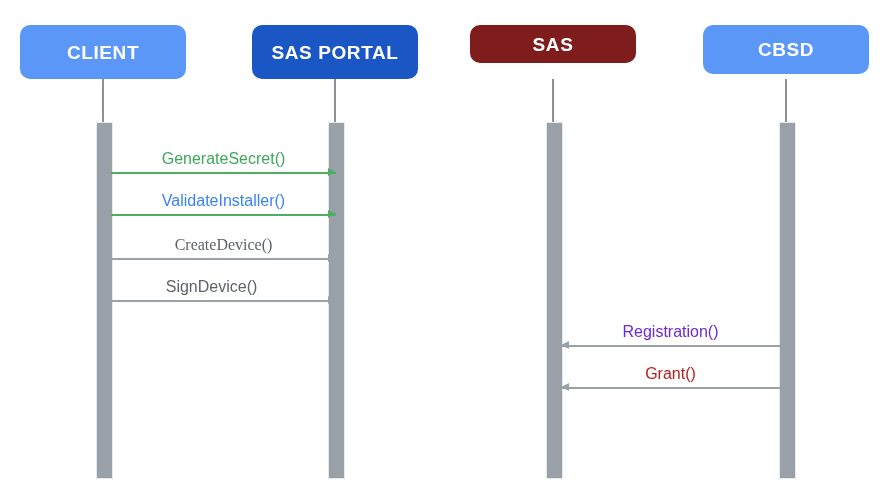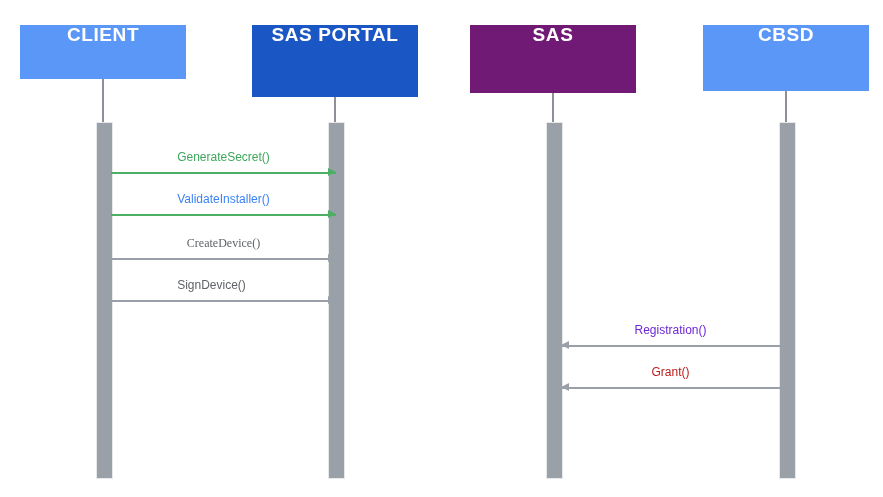--- a/index.html
+++ b/index.html
@@ -16,23 +16,23 @@
     position: relative;
     width: 883px;
     height: 497px;
     background: #ffffff;
     overflow: hidden;
   }
   
   .participant {
     position: absolute;
     height: 54px;
-    border-radius: 0;
+    border-radius: 10px;
     display: flex;
-    align-items: flex-start;
+    align-items: center;
     justify-content: center;
     box-sizing: border-box;
   }
   .participant-label {
     color: #ffffff;
     font-size: 19px;
     font-weight: bold;
     letter-spacing: 0.6px;
     white-space: nowrap;
     line-height: 1;
@@ -60,21 +60,21 @@
     position: absolute;
     width: 0;
     height: 0;
     border-top: 4.5px solid transparent;
     border-bottom: 4.5px solid transparent;
   }
   .arrow-right { border-left-width: 8px; border-left-style: solid; }
   .arrow-left  { border-right-width: 8px; border-right-style: solid; }
   .message-label {
     position: absolute;
-    font-size: 12px;
+    font-size: 16px;
     white-space: nowrap;
     text-align: center;
     line-height: 1;
   }
 </style>
 </head>
 <body>
 
 <div id="diagram" style="width: 883px; height: 497px; background: rgb(255, 255, 255);">
   <div id="lifelines-layer">
@@ -106,23 +106,23 @@
       <div class="arrowhead arrow-left" style="top: 341.3px; left: 561px; border-right-color: rgb(154, 160, 168);"></div>
       <div class="message-label" style="left: 561px; width: 219px; top: 324px; color: #6d28d9;">Registration()</div>
       <div class="message-line" style="left: 561px; top: 387px; width: 219px; background: rgb(154, 160, 168);"></div>
       <div class="arrowhead arrow-left" style="top: 383.3px; left: 561px; border-right-color: rgb(154, 160, 168);"></div>
       <div class="message-label" style="left: 561px; width: 219px; top: 366px; color: #b91c1c;">Grant()</div>
     </div>
   <div id="participants-layer">
       <div class="participant" style="left: 20px; top: 25px; width: 166px; height: 54px; background: rgb(91, 151, 247);">
         <span class="participant-label" style="color: rgb(255, 255, 255);">CLIENT</span>
       </div>
-      <div class="participant" style="left: 252px; top: 25px; width: 166px; height: 72px; background: rgb(26, 86, 196);">
+      <div class="participant" style="left: 252px; top: 25px; width: 166px; height: 54px; background: rgb(26, 86, 196);">
         <span class="participant-label" style="color: rgb(255, 255, 255);">SAS PORTAL</span>
       </div>
-      <div class="participant" style="left: 470px; top: 25px; width: 166px; height: 68px; background: #701a75;">
+      <div class="participant" style="left: 470px; top: 25px; width: 166px; height: 38px; background: #7f1d1d;">
         <span class="participant-label" style="color: rgb(255, 255, 255);">SAS</span>
       </div>
-      <div class="participant" style="left: 703px; top: 25px; width: 166px; height: 66px; background: rgb(91, 151, 247);">
+      <div class="participant" style="left: 703px; top: 25px; width: 166px; height: 49px; background: rgb(91, 151, 247);">
         <span class="participant-label" style="color: rgb(255, 255, 255);">CBSD</span>
       </div>
     </div>
 </div>
 
 </body></html>

